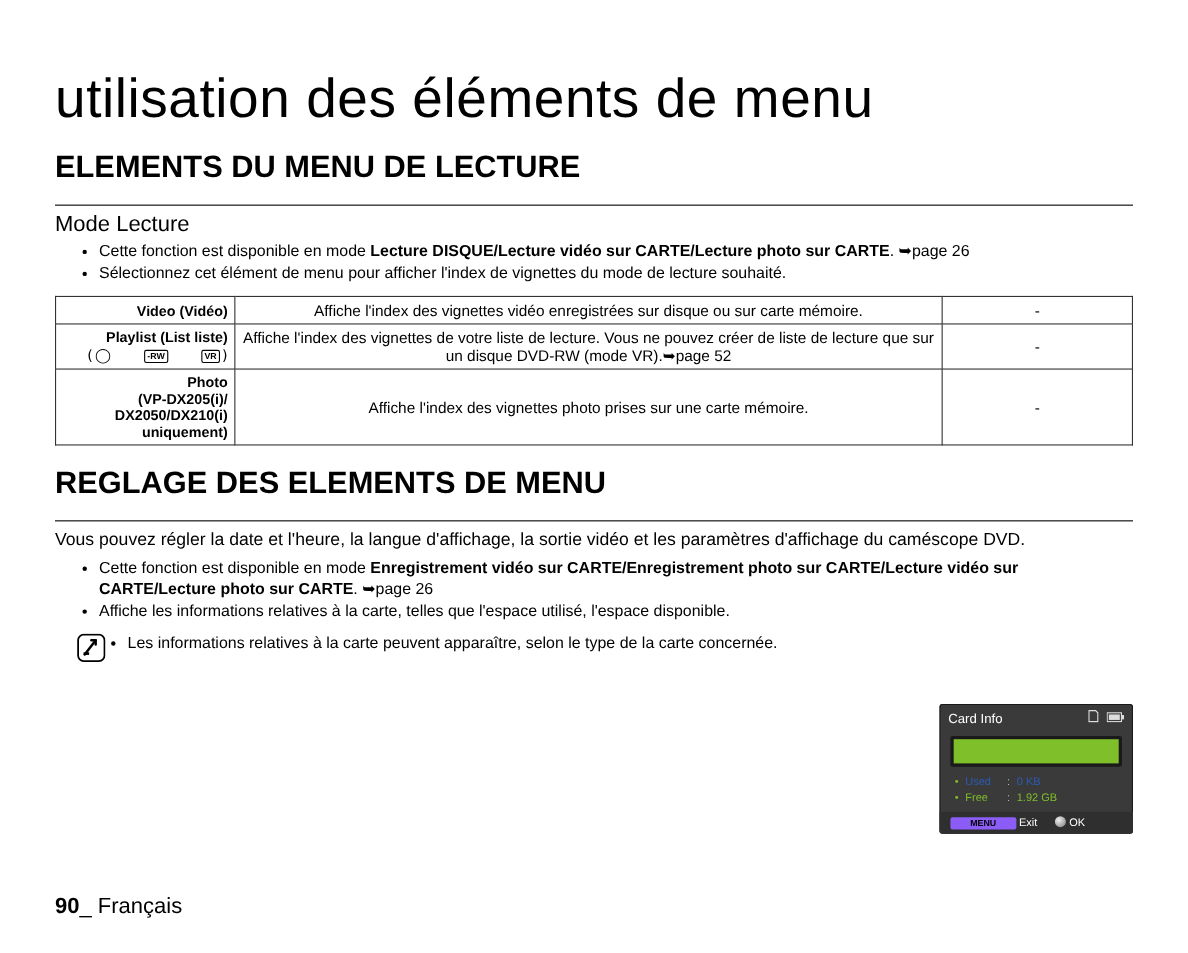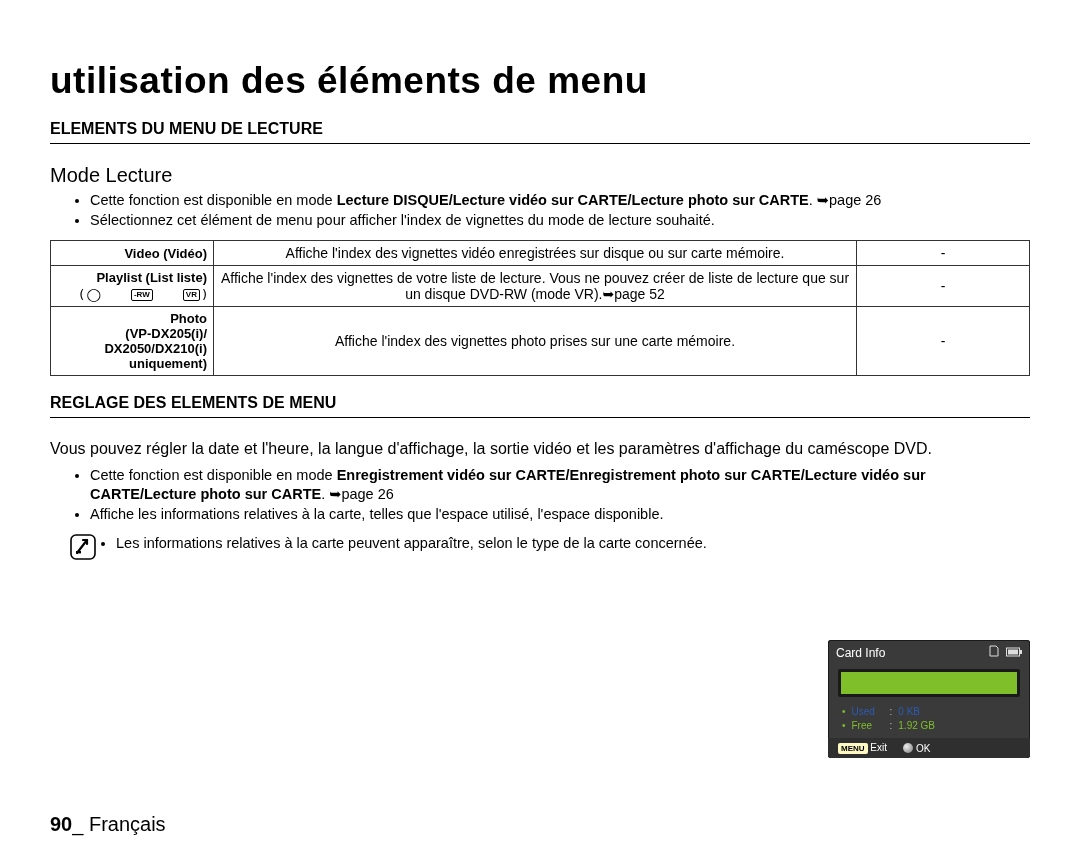--- a/index.html
+++ b/index.html
@@ -12,33 +12,33 @@
     color: #000;
   }
   .page {
     padding: 60px 50px 20px 50px;
     box-sizing: border-box;
     width: 1080px;
     height: 866px;
     position: relative;
   }
   .title {
-    font-size: 37px;
-    font-weight: 700;
+    font-size: 50px;
+    font-weight: 400;
     letter-spacing: 0.5px;
     margin-bottom: 18px;
   }
   .h2 {
-    font-size: 16px;
+    font-size: 28px;
     font-weight: 700;
     text-transform: uppercase;
     border-bottom: 1px solid #000;
-    padding-bottom: 5px;
+    padding-bottom: 18px;
     margin-top: 18px;
-    margin-bottom: 20px;
+    margin-bottom: 6px;
   }
   .h3 {
     font-size: 20px;
     font-weight: 400;
     margin: 6px 0 4px 0;
   }
   ul.bullets {
     margin: 4px 0 10px 0;
     padding-left: 40px;
     font-size: 14.5px;
@@ -117,21 +117,21 @@
   }
   .card-icon {
     display: inline-flex;
     vertical-align: -3px;
   }
   
   .cardinfo {
     position: absolute;
     right: 50px;
     top: 640px;
-    width: 202px;
+    width: 176px;
     height: 118px;
     background: #3a3a3a;
     color: #fff;
     font-size: 11px;
     border-radius: 3px;
     overflow: hidden;
     box-shadow: 0 0 0 1px #1a1a1a inset;
   }
   .cardinfo .ci-head {
     display: flex;
@@ -169,25 +169,25 @@
     bottom:0; left:0; right:0;
     display:flex;
     gap:16px;
     align-items:center;
     padding:4px 10px;
     background:#2f2f2f;
     font-size:10px;
   }
   .ci-foot .btn {
     display:inline-block;
-    background:#fef9c3;
+    background:#8b5cf6;
     color:#000;
     font-weight:700;
     font-size:8px;
-    padding:1px 3px;
+    padding:1px 18px;
     border-radius:2px;
   }
   .ci-foot .okdot {
     width:10px;height:10px;border-radius:50%;
     background:radial-gradient(circle at 35% 35%, #eee, #777);
     display:inline-block;
     vertical-align:-1px;
     margin-right:3px;
   }
   .footer {

